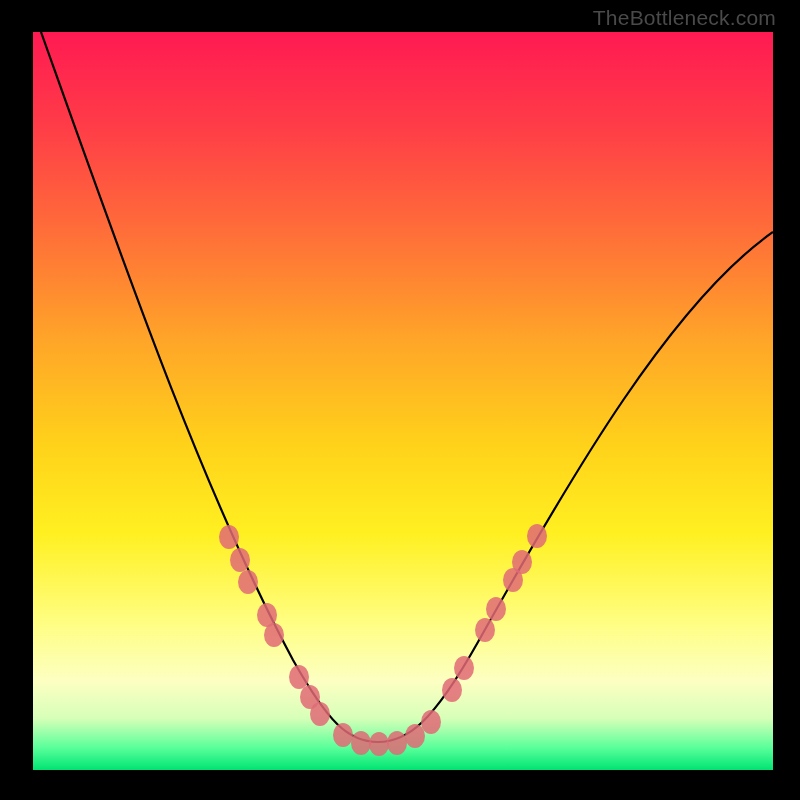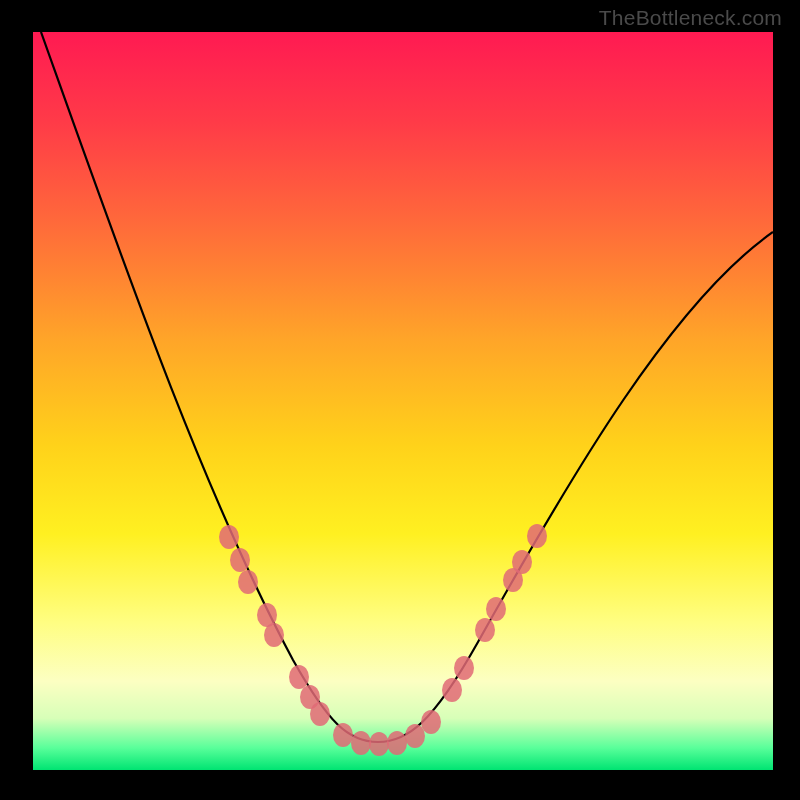--- a/index.html
+++ b/index.html
@@ -32,21 +32,21 @@
       #fffe82 80%,
       #fcffc2 88%,
       #d7ffb8 93%,
       #59ff9a 97%,
       #00e472 100%
     );
   }
   .attribution {
     position: absolute;
     top: 6px;
-    right: 18px;
+    right: 24px;
     color: #4a4a4a;
     font-size: 21px;
     font-weight: 400;
     letter-spacing: 0.2px;
     z-index: 10;
   }
   svg.overlay {
     position: absolute;
     left: 0;
     top: 0;

